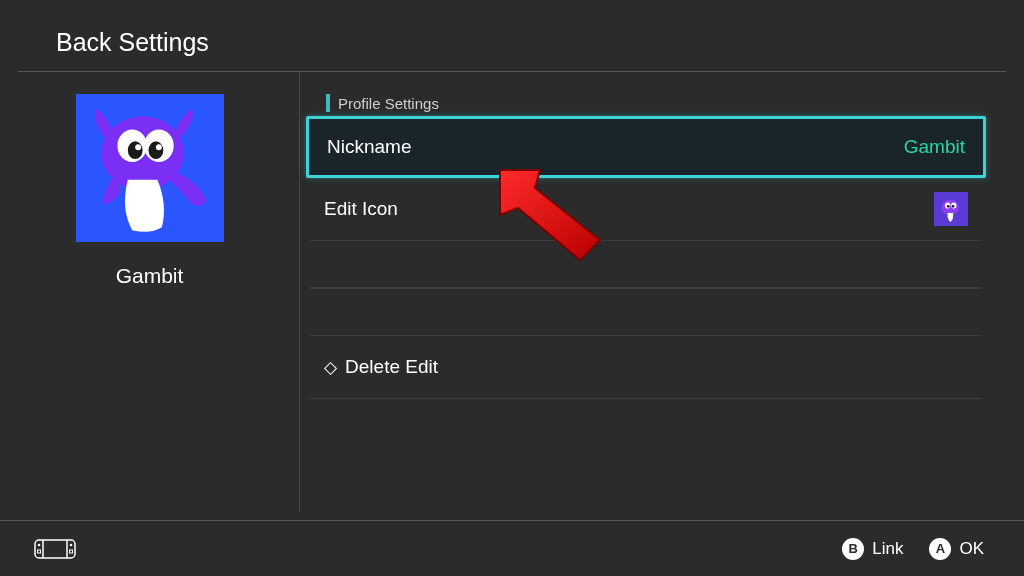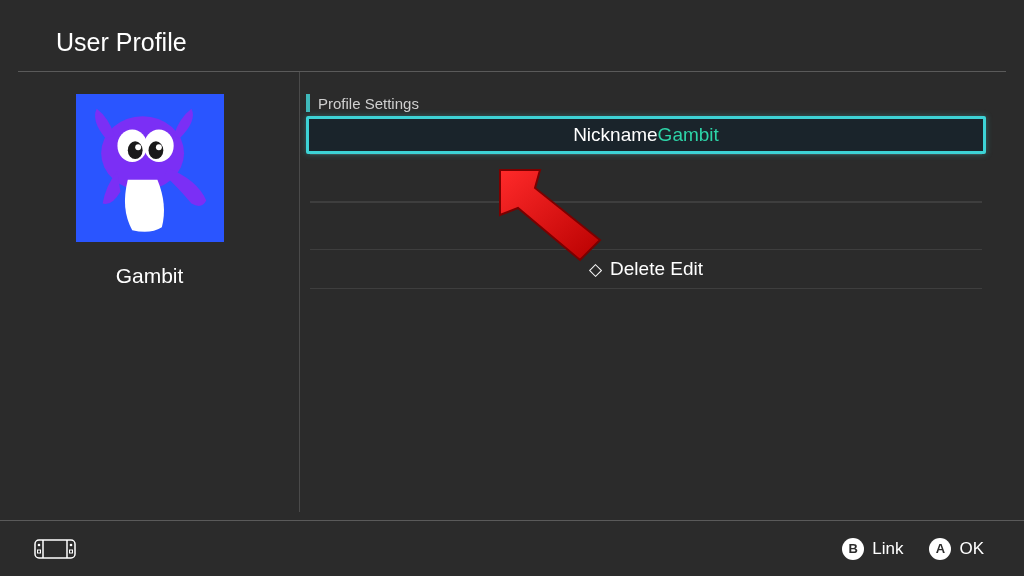--- a/index.html
+++ b/index.html
@@ -53,38 +53,38 @@
       font-weight: 400;
       color: #ffffff;
     }
     .right-panel {
       flex: 1;
       padding: 22px 38px 0 6px;
     }
     .section-header {
       display: flex;
       align-items: center;
-      margin-left: 0;
+      margin-left: 20px;
       margin-bottom: 4px;
     }
     .section-bar {
       width: 4px;
       height: 18px;
       background: #3fb8ba;
       margin-right: 8px;
     }
     .section-title {
       font-size: 15px;
       color: #cfcfcf;
     }
     .row {
-      height: 38px;
-      display: flex;
-      align-items: center;
-      justify-content: center;
+      height: 62px;
+      display: flex;
+      align-items: center;
+      justify-content: space-between;
       padding: 0 18px 0 18px;
       font-size: 19px;
       color: #ffffff;
       cursor: pointer;
       position: relative;
     }
     .row.highlighted {
       background: #1a242b;
       border: 3px solid #3dd3d6;
       border-radius: 2px;
@@ -166,21 +166,21 @@
       left: 490px;
       top: 160px;
       pointer-events: none;
       z-index: 50;
     }
   </style>
 </head>
 <body>
 
 <div class="header">
-  <h1>User Profile</h1>
+  <h1>Back Settings</h1>
 </div>
 <hr class="hr-top">
 
 <div class="content">
 
   <div class="left-panel">
     <div class="avatar-large">
       <svg viewBox="0 0 100 100" width="148" height="148">
         <rect width="100" height="100" fill="#2a55ff"></rect>
         <ellipse cx="45" cy="40" rx="28" ry="25" fill="#7b2ff5"></ellipse>
@@ -204,20 +204,34 @@
     <div class="section-header">
       <div class="section-bar"></div>
       <div class="section-title">Profile Settings</div>
     </div>
 
     <div class="row highlighted">
       <span>Nickname</span>
       <span class="row-value">Gambit</span>
     </div>
 
+    <div class="row">
+      <span>Edit Icon</span>
+      <div class="row-icon-small">
+        <svg viewBox="0 0 100 100" width="34" height="34">
+          <rect width="100" height="100" fill="#5b3bd6"></rect>
+          <ellipse cx="48" cy="45" rx="26" ry="22" fill="#8e3ff5"></ellipse>
+          <ellipse cx="40" cy="40" rx="8" ry="9" fill="#ffffff"></ellipse>
+          <ellipse cx="58" cy="40" rx="8" ry="9" fill="#ffffff"></ellipse>
+          <circle cx="42" cy="42" r="4" fill="#1a1a1a"></circle>
+          <circle cx="56" cy="42" r="4" fill="#1a1a1a"></circle>
+          <path d="M 40 62 Q 38 80 48 88 Q 58 82 56 62 Z" fill="#ffffff"></path>
+        </svg>
+      </div>
+    </div>
     <hr class="row-divider">
 
     <div class="row-spacer"></div>
     <hr class="row-divider">
 
     <hr class="row-divider">
 
     <div class="row-spacer"></div>
     <hr class="row-divider">
 

